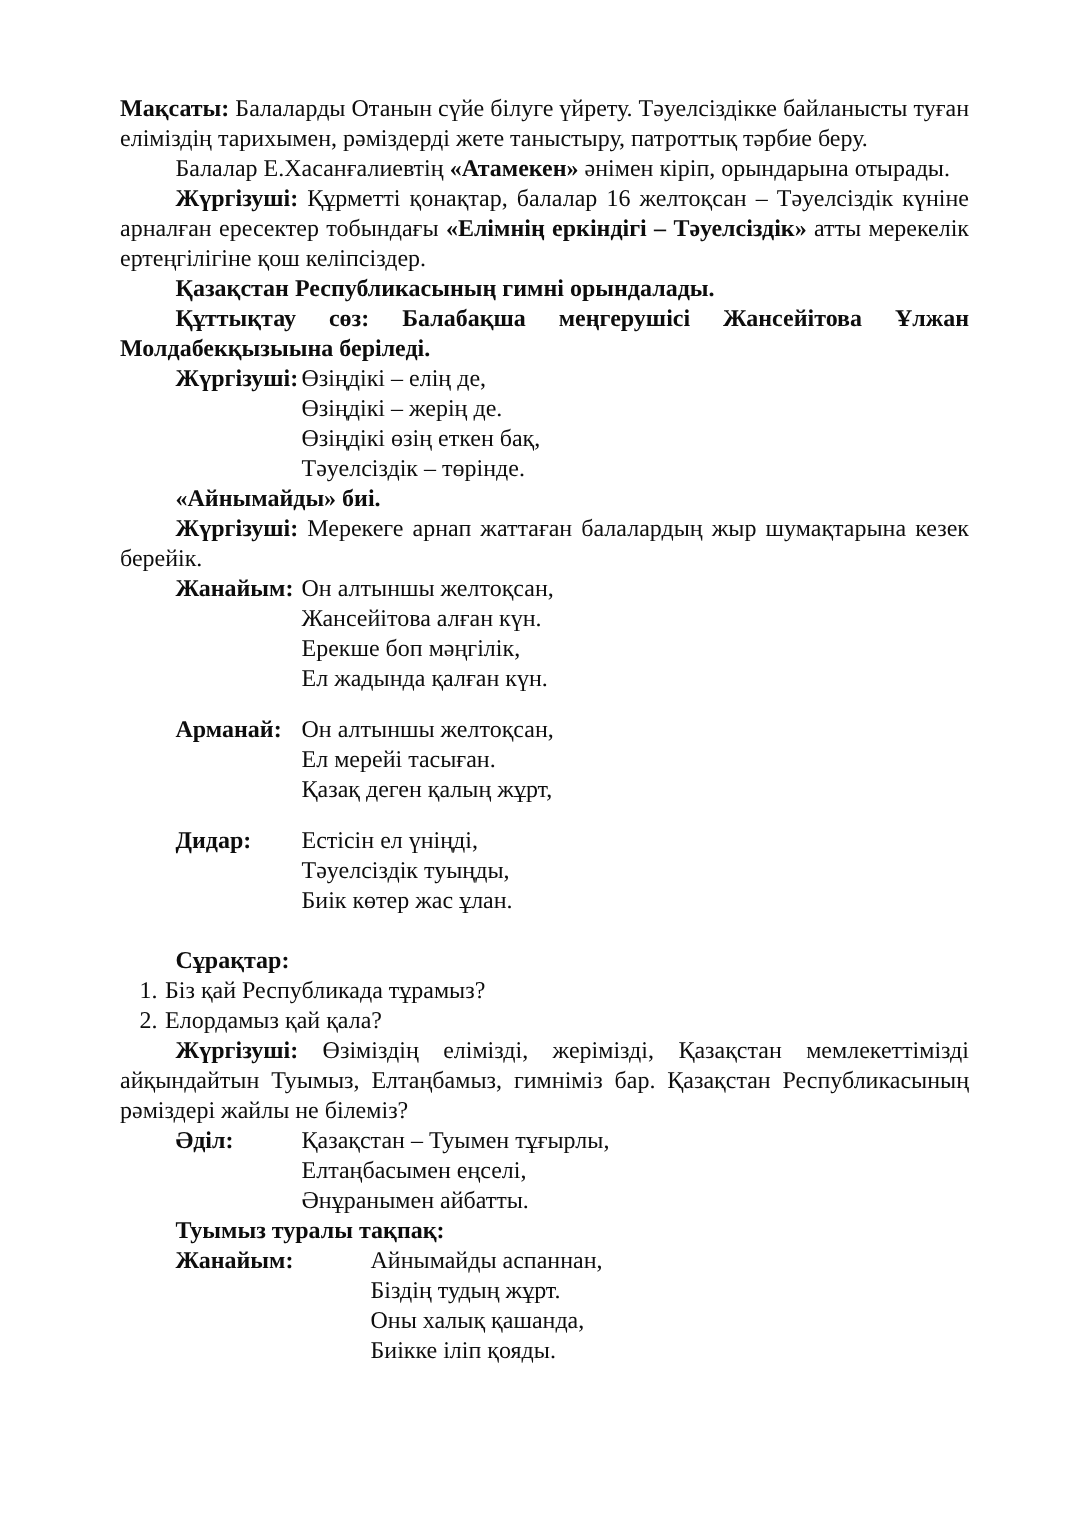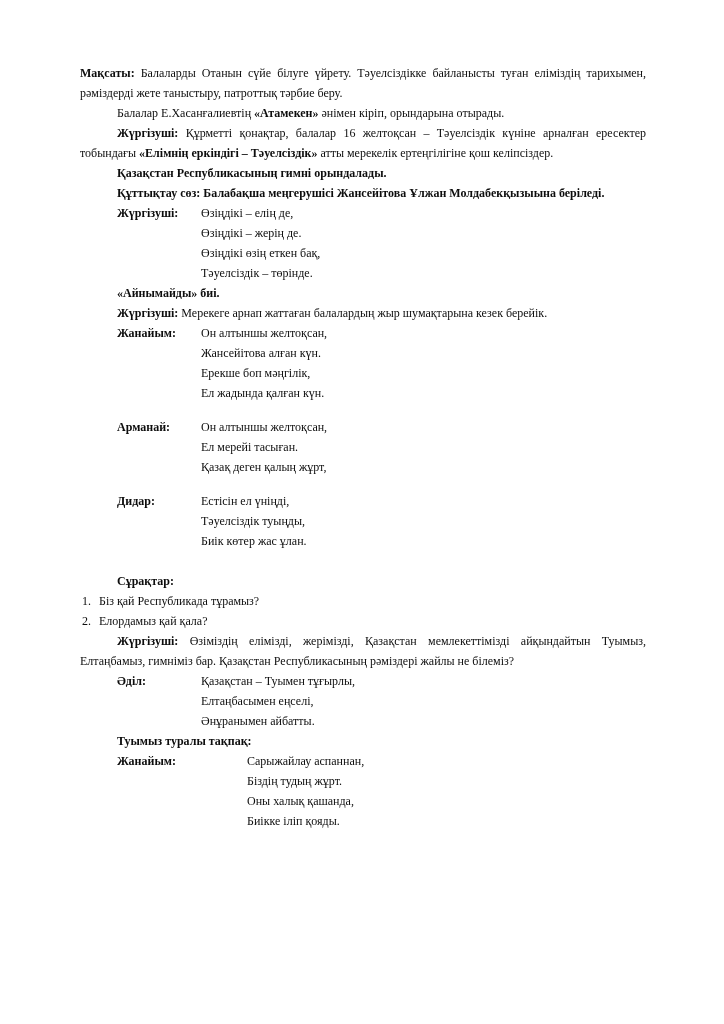--- a/index.html
+++ b/index.html
@@ -11,38 +11,38 @@
     background: #ffffff;
     overflow: hidden;
     font-family: "Liberation Serif", "DejaVu Serif", serif;
     color: #0d0d0d;
   }
   .content {
     position: absolute;
     left: 80px;
     top: 63px;
     width: 566px;
-    font-size: 12px;
+    font-size: 16px;
     line-height: 20px;
   }
   p.para { margin: 0; text-align: justify; }
   p.para.indent { text-indent: 37px; }
   .b { font-weight: 700; }
   .verse { display: flex; align-items: flex-start; }
   .vlabel {
     flex: 0 0 auto;
     min-width: 84px;
     margin-left: 37px;
     font-weight: 700;
     white-space: nowrap;
   }
   .verse.wide .vlabel { min-width: 130px; }
   .vlines { flex: 1 1 auto; }
   .vline { white-space: nowrap; }
-  .qitem { margin-left: 2px; }
+  .qitem { margin-left: 13px; }
   .qnum { display: inline-block; min-width: 17px; }
   .sp-md { height: 14px; }
   .sp-lg { height: 20px; }
 </style>
 </head>
 <body>
 
 <div class="page">
   <div class="content">
       <p class="para"><span class="b">Мақсаты: </span><span>Балаларды Отанын сүйе білуге үйрету. Тәуелсіздікке байланысты туған еліміздің тарихымен, рәміздерді жете таныстыру, патроттық тәрбие беру.</span></p>
@@ -98,20 +98,20 @@
         <div class="vlines">
           <div class="vline">Қазақстан – Туымен тұғырлы,</div>
           <div class="vline">Елтаңбасымен еңселі,</div>
           <div class="vline">Әнұранымен айбатты.</div>
         </div>
       </div>
       <p class="para indent"><span class="b">Туымыз туралы тақпақ:</span></p>
       <div class="verse wide">
         <span class="vlabel">Жанайым:</span>
         <div class="vlines">
-          <div class="vline">Сарыжайлау аспаннан,</div>
+          <div class="vline">Айнымайды аспаннан,</div>
           <div class="vline">Біздің тудың жұрт.</div>
           <div class="vline">Оны халық қашанда,</div>
           <div class="vline">Биікке іліп қояды.</div>
         </div>
       </div>
     </div>
 </div>
 
 </body></html>

